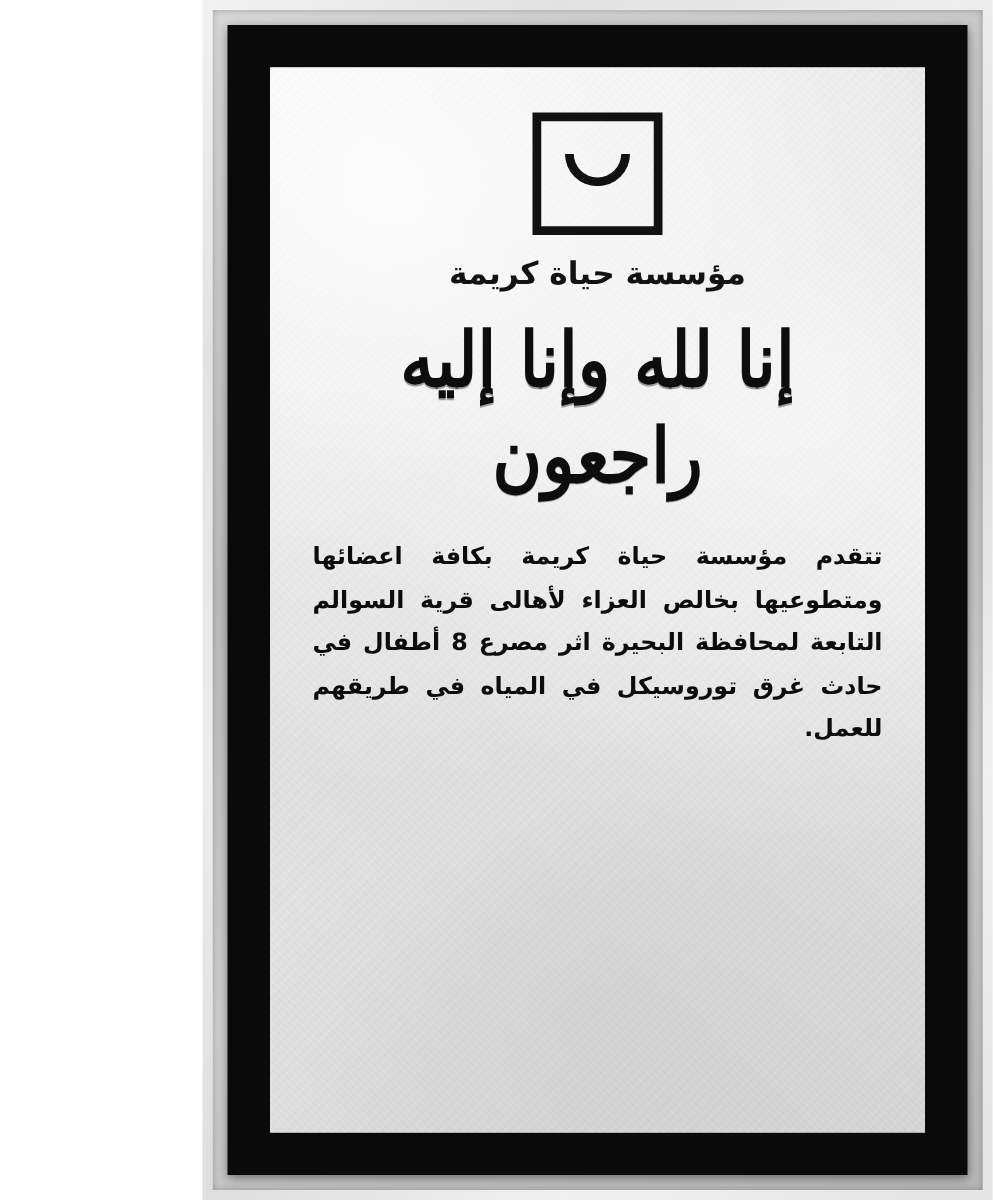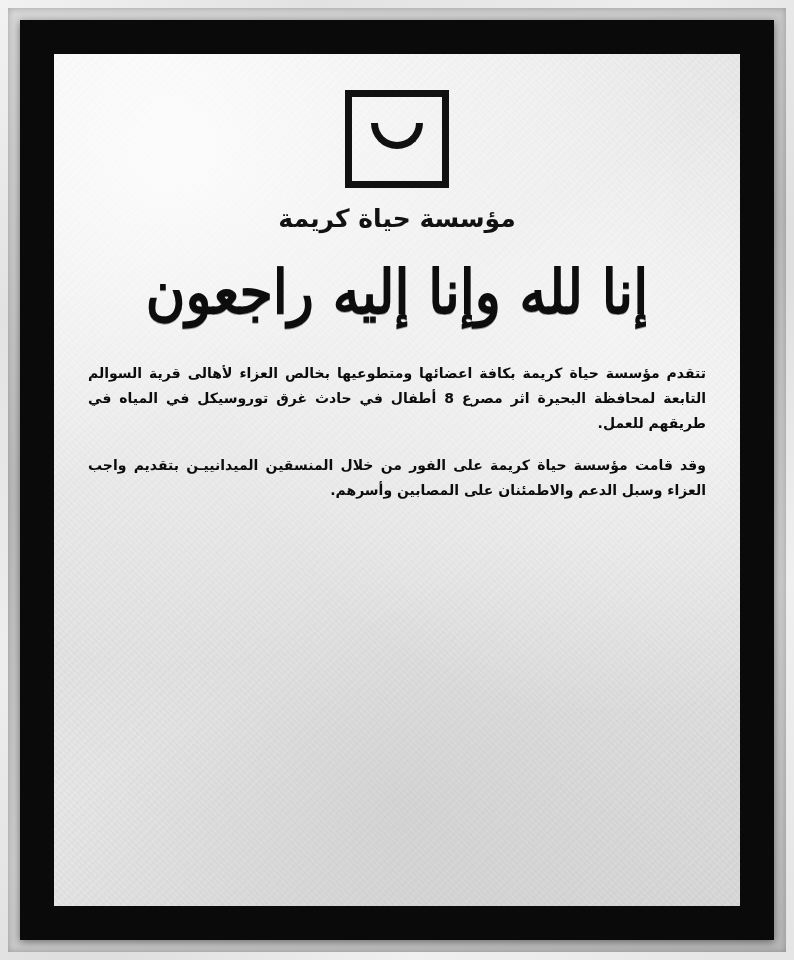--- a/index.html
+++ b/index.html
@@ -10,21 +10,21 @@
   body {
     width: 794px;
     height: 960px;
     overflow: hidden;
     font-family: "DejaVu Sans", "Liberation Sans", sans-serif;
   }
 
   
   .poster {
     position: relative;
-    width: 794px;
+    width: 632px;
     height: 960px;
     box-sizing: border-box;
     background:
       linear-gradient(135deg, #f2f2f2 0%, #e2e2e2 18%, #ededed 38%, #dedede 60%, #f0f0f0 78%, #e4e4e4 100%);
   }
 
   
   .frame-outer {
     position: absolute;
     left: 8px;
@@ -122,21 +122,21 @@
 
   
   .body-text {
     margin-top: 34px;
     width: 100%;
     direction: rtl;
     text-align: justify;
     text-align-last: center;
     color: #0c0c0c;
     font-weight: 700;
-    font-size: 14px;
+    font-size: 19px;
     line-height: 1.82;
     padding: 0 4px;
     box-sizing: border-box;
   }
   .body-text p {
     margin: 0 0 16px 0;
     text-align: justify;
     text-align-last: right;
   }
   .body-text p:last-child {
@@ -155,18 +155,17 @@
         <div class="logo-mark">
           <div class="logo-smile"></div>
         </div>
         <div class="logo-text">مؤسسة حياة كريمة</div>
       </div>
 
       <div class="calligraphy">إنا لله وإنا إليه راجعون</div>
 
       <div class="body-text">
         <p>تتقدم مؤسسة حياة كريمة بكافة اعضائها ومتطوعيها بخالص العزاء لأهالى قرية السوالم التابعة لمحافظة البحيرة اثر مصرع 8 أطفال في حادث غرق توروسيكل في المياه في طريقهم للعمل.</p>
-        <p>وقد قامت مؤسسة حياة كريمة على الفور من خلال المنسقين الميدانييـن بتقديم واجب العزاء وسبل الدعم والاطمئنان على المصابين وأسرهم.</p>
       </div>
 
     </div>
   </div>
 </div>
 
 </body></html>

